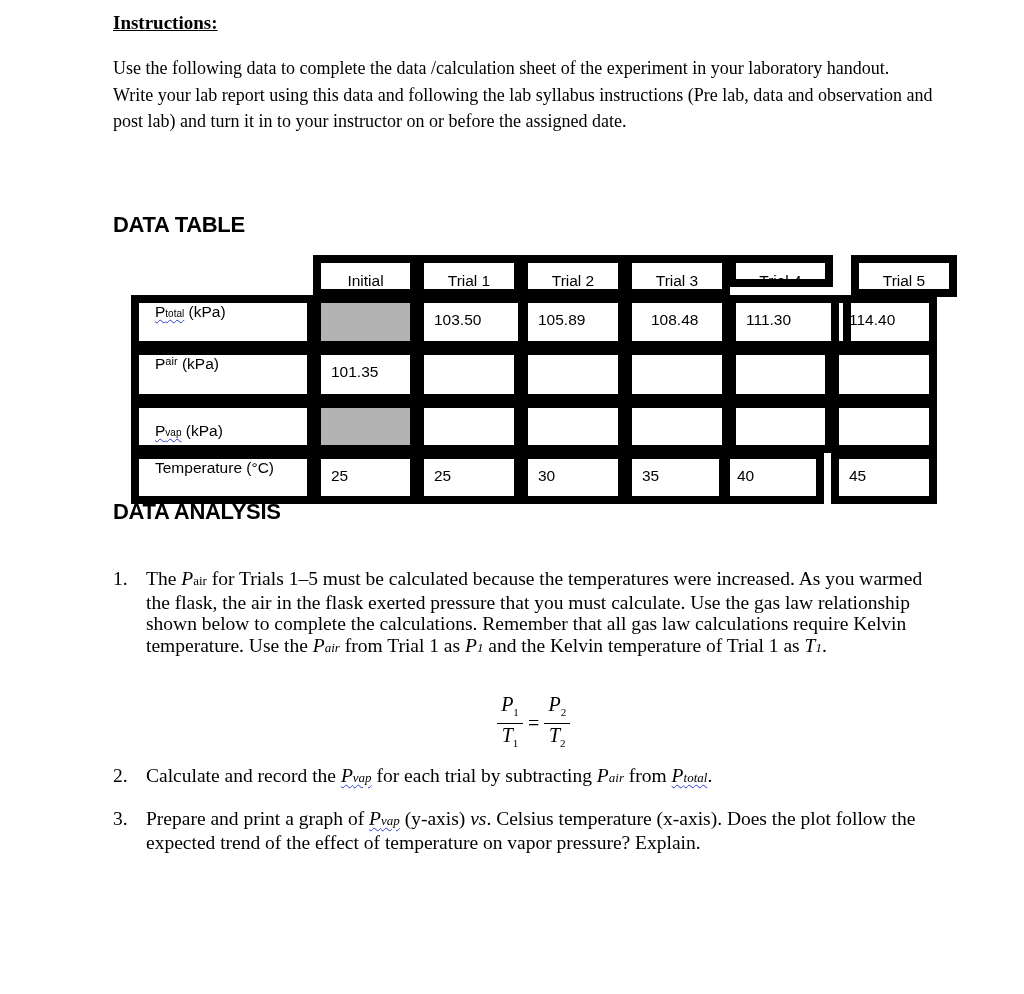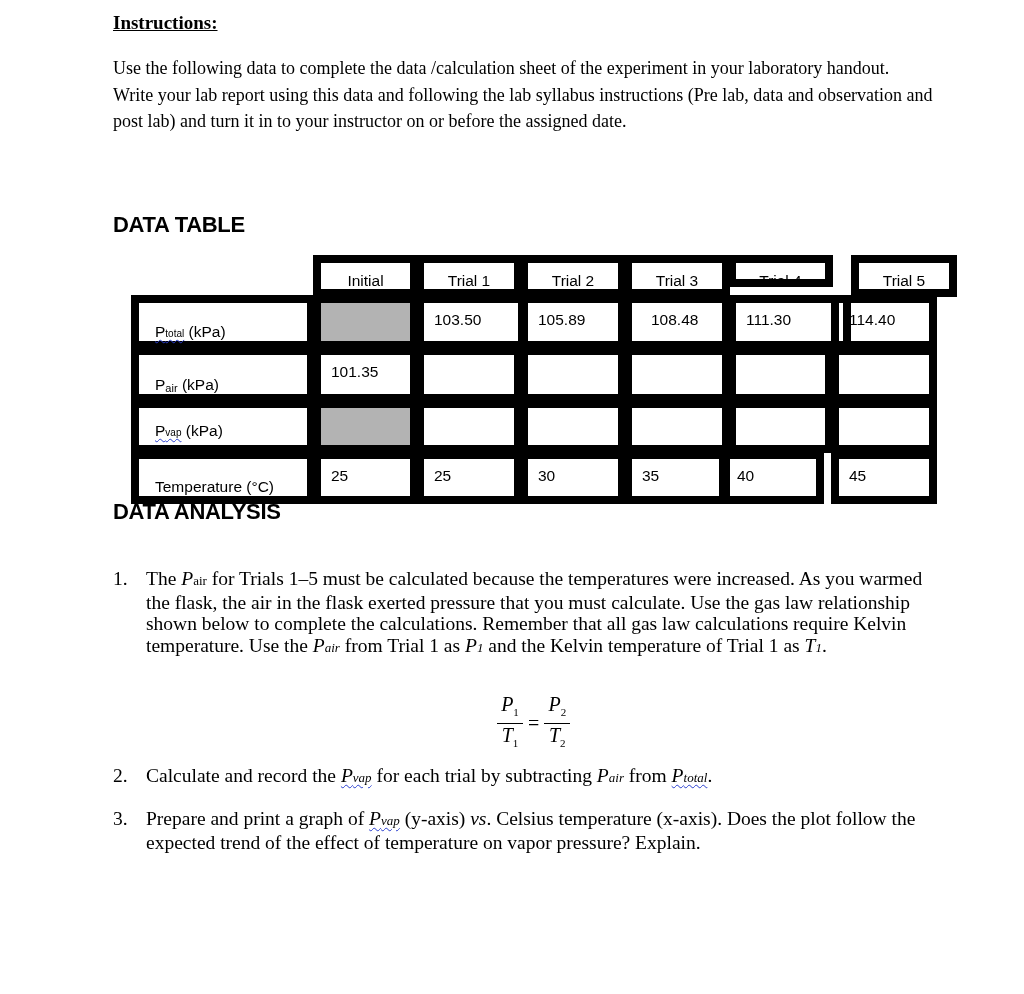--- a/index.html
+++ b/index.html
@@ -20,21 +20,21 @@
     font-size: 22px; font-weight: bold; letter-spacing: -0.3px;
   }
 
   
   .dt { position: absolute; left: 131px; top: 255px; width: 806px; height: 249px; }
   .dt .cell {
     position: absolute; box-sizing: border-box; border: 8px solid #000000;
     font-size: 15.5px; padding: 8px 0 0 10px;
   }
   .dt .hdr { text-align: center; padding: 9px 0 0 0; }
-  .dt .rowlabel { padding: 0 0 0 16px; display: flex; align-items: flex-end; }
+  .dt .rowlabel { padding: 0 0 0 16px; display: flex; align-items: flex-start; }
   .dt .gray { background: #b3b3b3; }
   .squiggle {
     text-decoration: underline wavy #2a3fcf; text-decoration-thickness: 1px;
     text-underline-offset: 2px;
   }
   sub.s { font-size: 11px; vertical-align: -3px; }
 
   
   .ana { position: absolute; left: 113px; width: 830px; font-size: 19.5px; line-height: 21.5px; }
   .ana .num { position: absolute; left: 0; top: 0; }

